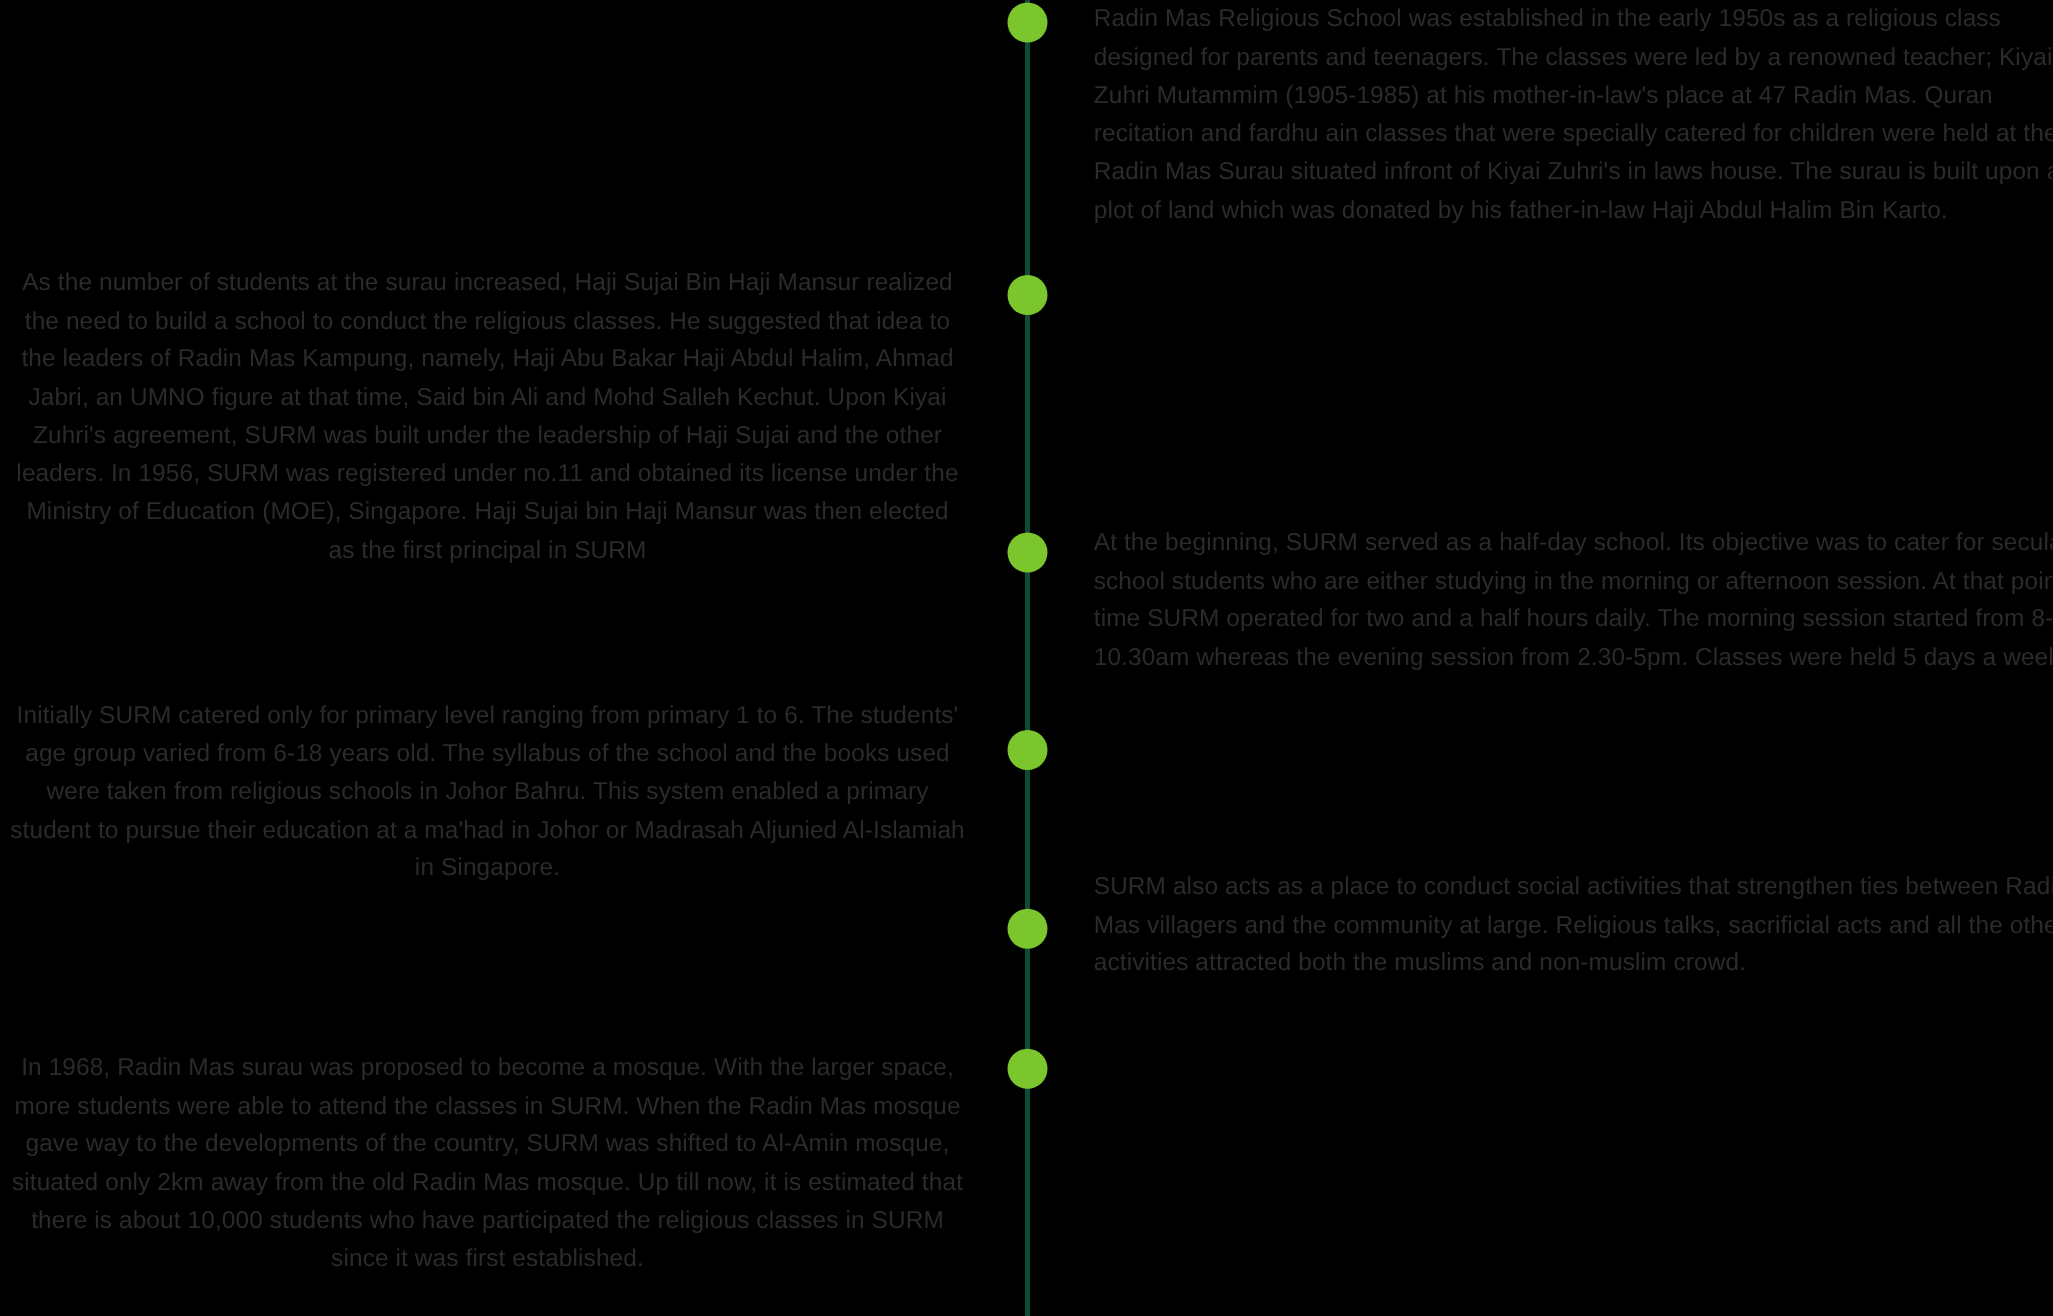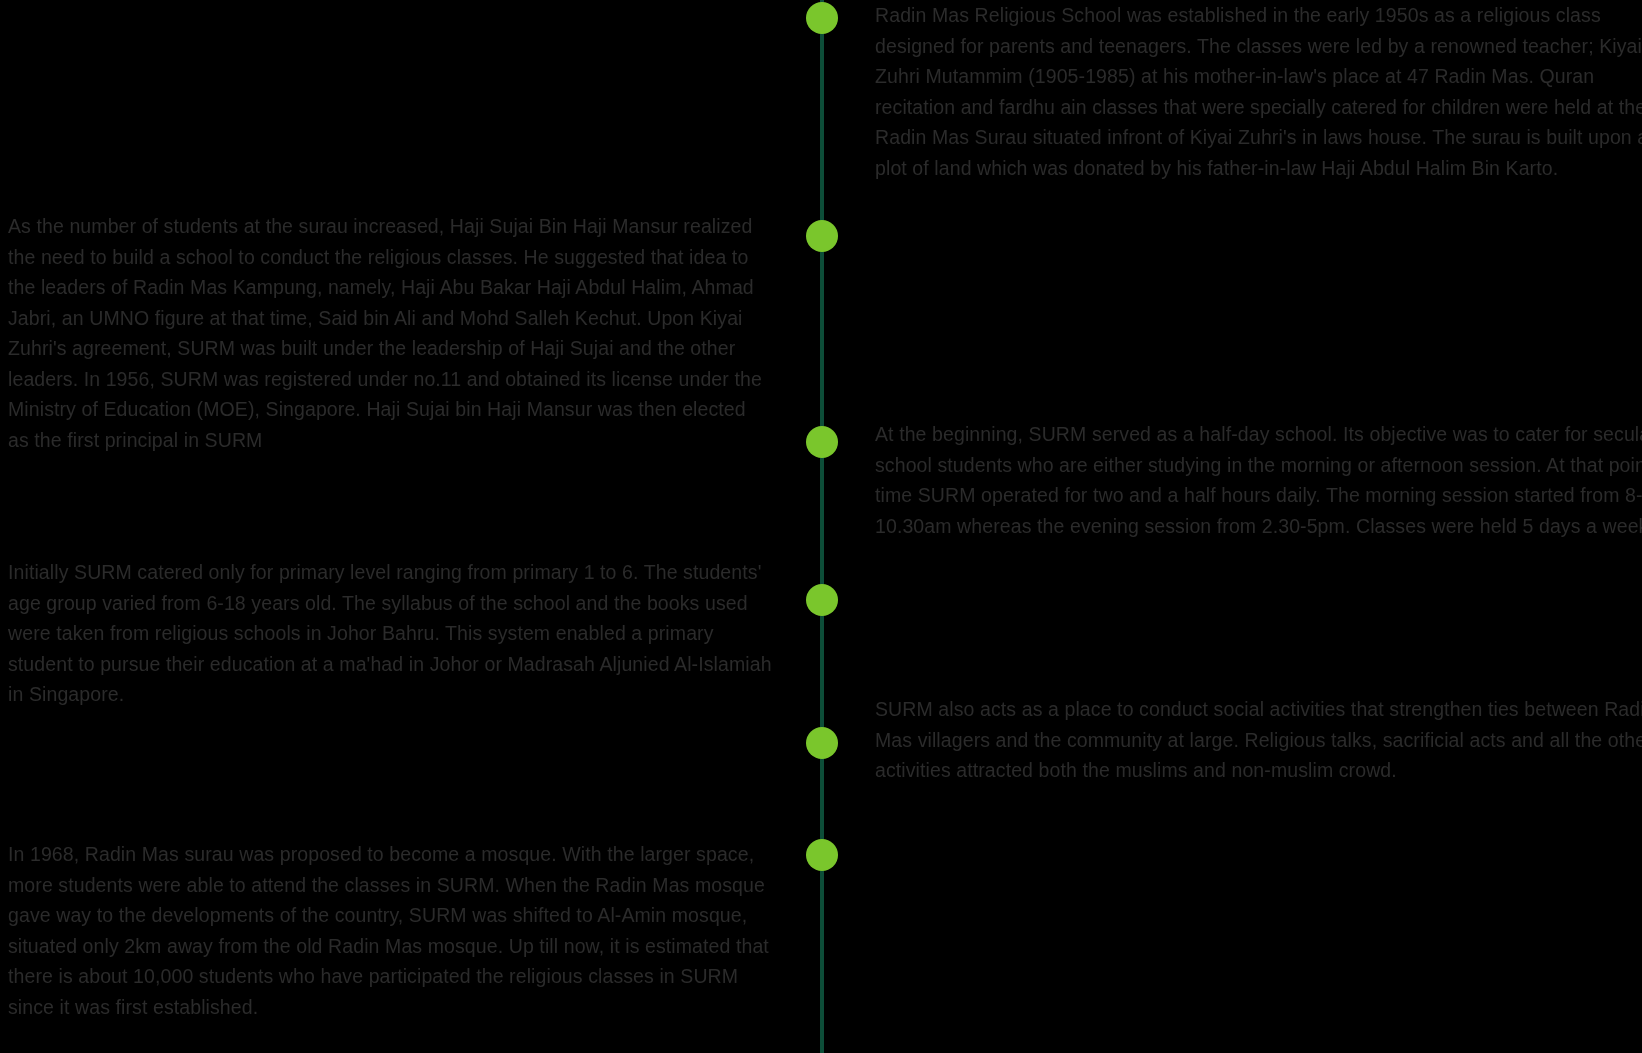--- a/index.html
+++ b/index.html
@@ -46,21 +46,21 @@
   .entry {
     position: absolute;
     color: #2b2b2b;
     font-size: 19.5px;
     line-height: 30.5px;
     letter-spacing: 0.1px;
     font-weight: 400;
     -webkit-font-smoothing: antialiased;
   }
   .entry.left {
-    text-align: left;
+    text-align: center;
     right: 870px;
     left: 0;
     padding-left: 8px;
   }
   .entry.right {
     text-align: left;
     left: 875px;
     width: 800px;
   }
 </style>

